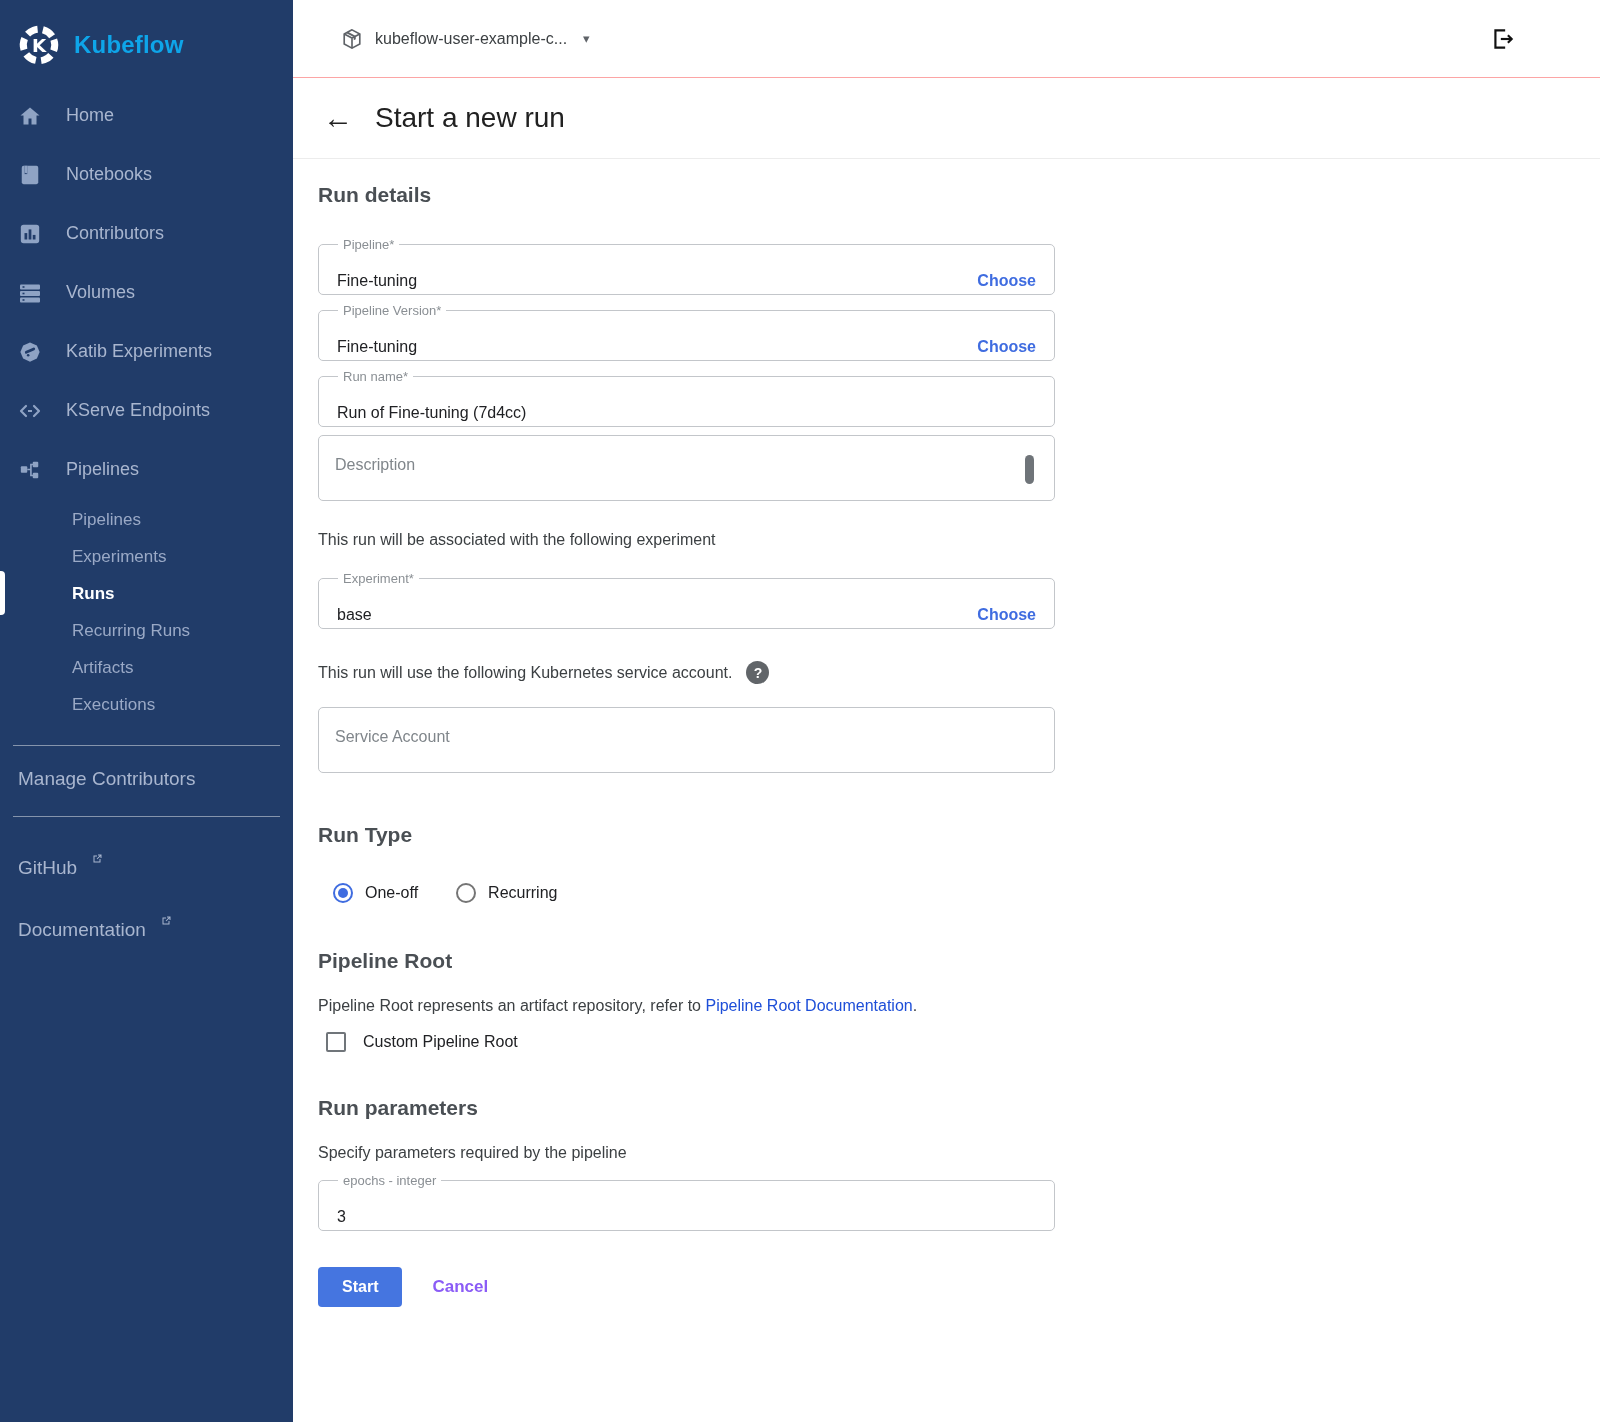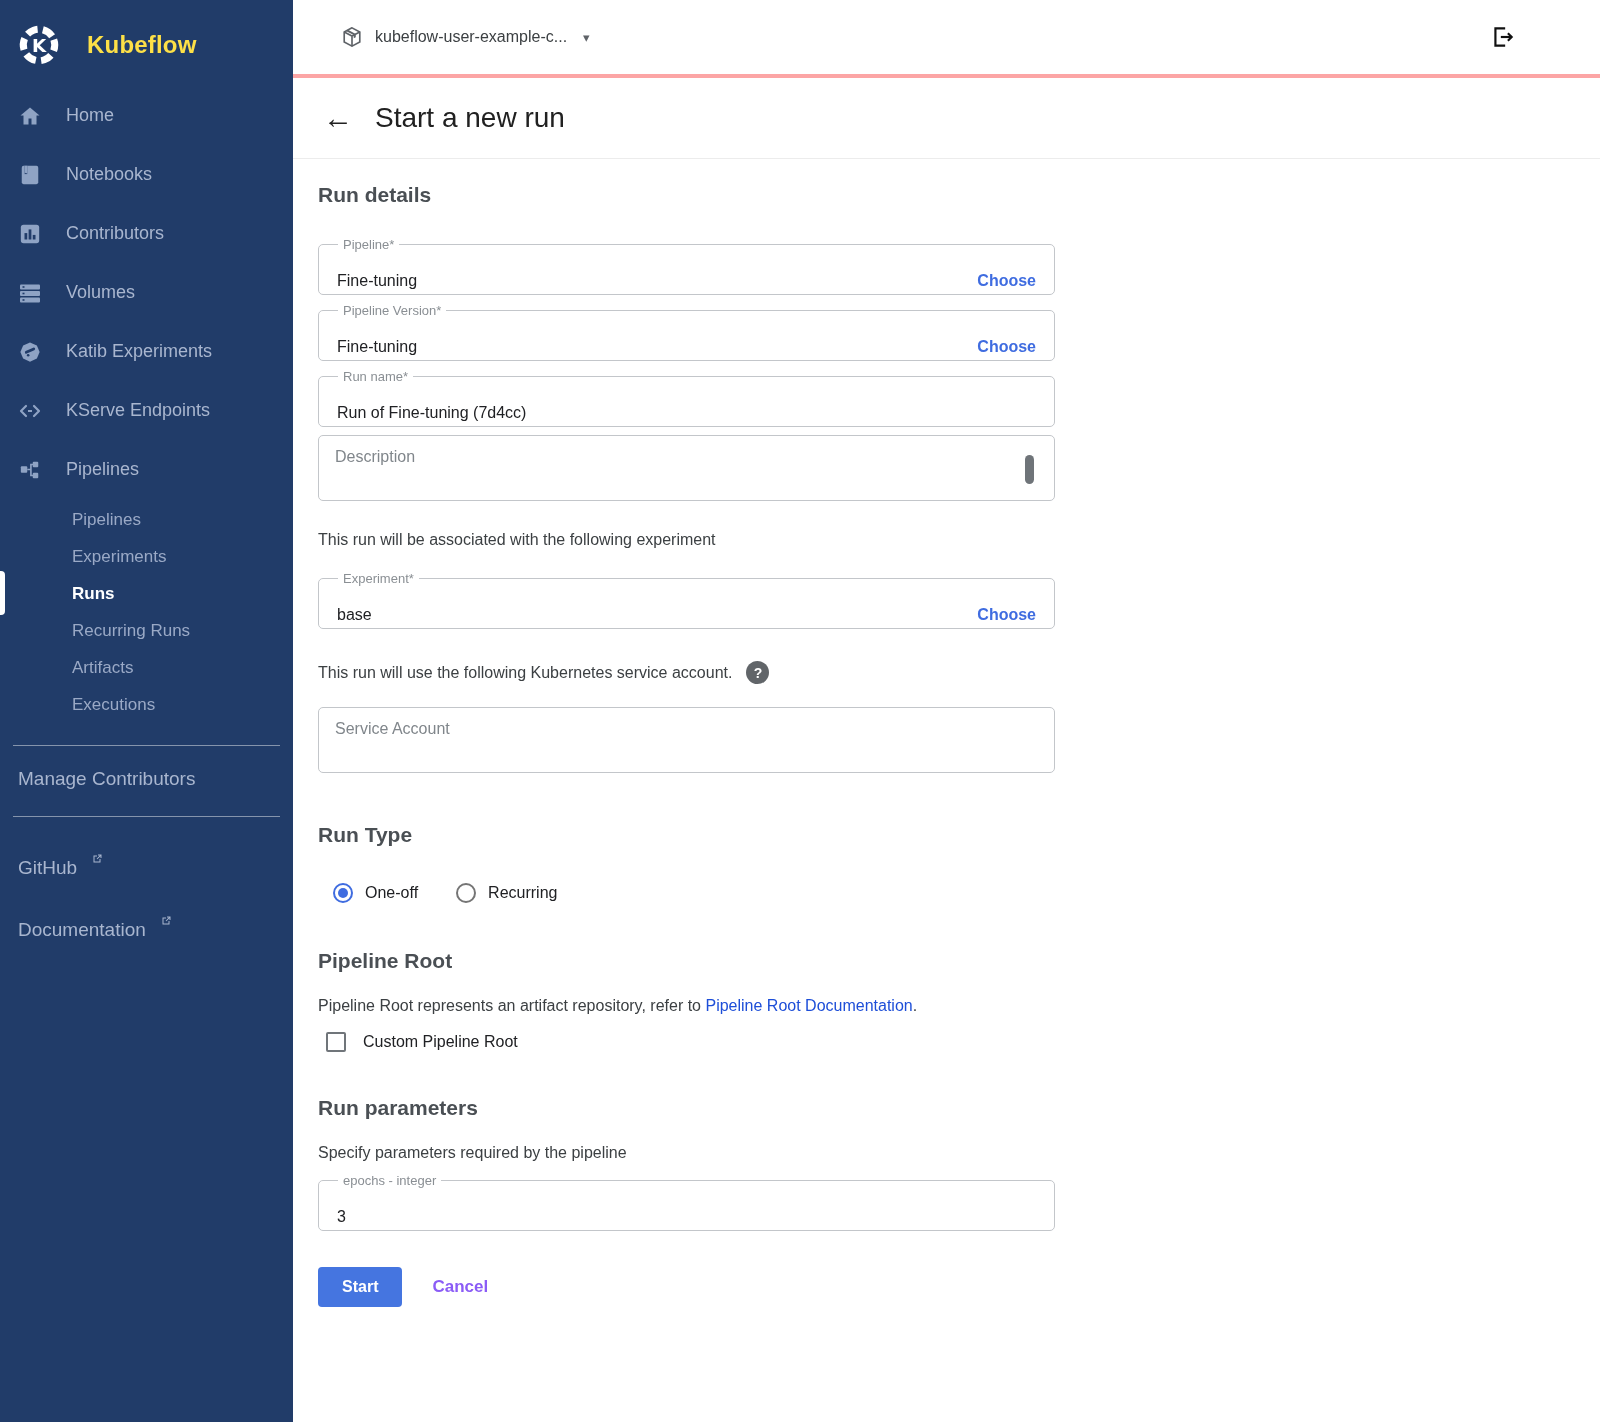--- a/index.html
+++ b/index.html
@@ -2,57 +2,57 @@
 <html><head>
 <meta charset="utf-8">
 <style>
   * { margin:0; padding:0; box-sizing:border-box; }
   html,body { width:1600px; height:1422px; font-family:"Liberation Sans","DejaVu Sans",sans-serif; background:#fff; overflow:hidden; }
   .app { display:flex; width:1600px; height:1422px; }
 
   
   .sidebar { width:293px; min-width:293px; height:100%; background:#213c69; color:#a9b6cf; position:relative; }
   .brand { display:flex; align-items:center; gap:14px; padding:18px 0 0 18px; height:72px; }
-  .brand-text { color:#fde047; font-size:24px; font-weight:bold; letter-spacing:0.2px;margin-left:13px; }
+  .brand-text { color:#0ea5e9; font-size:24px; font-weight:bold; letter-spacing:0.2px; }
   .nav { margin-top:14px; }
   .nav-item { display:flex; align-items:center; height:59px; padding-left:18px; gap:24px; font-size:18px; cursor:pointer; }
   .nav-item .ico { width:24px; height:24px; display:flex; align-items:center; justify-content:center; }
   .sub-nav { margin-top:2px; }
   .sub-item { position:relative; display:flex; align-items:center; height:37px; padding-left:72px; font-size:17px; color:#9aa9c6; cursor:pointer; }
   .sub-item.active { color:#fff; font-weight:bold; }
   .sub-item.active .active-bar { position:absolute; left:0; top:-4px; width:5px; height:44px; background:#fff; border-radius:0 4px 4px 0; }
   .side-divider { border:none; border-top:1px solid rgba(255,255,255,0.45); margin:22px 13px; }
   .manage { padding-left:18px; font-size:19px; color:#a9b6cf; cursor:pointer; }
   .side-link { padding-left:18px; font-size:19px; color:#a9b6cf; margin-top:40px; cursor:pointer; display:flex; align-items:flex-start; gap:14px; }
   .ext-ico { margin-top:-4px; }
 
   
   .main { flex:1; display:flex; flex-direction:column; background:#fff; }
-  .topbar { height:78px; display:flex; align-items:center; padding:0 0 0 48px; border-bottom:4px solid #fca5a5; background:#fff; }
+  .topbar { height:78px; display:flex; align-items:center; padding:0 0 0 48px; border-bottom:1px solid #fca5a5; background:#fff; }
   .ns-chip { display:flex; align-items:center; gap:12px; cursor:pointer; }
   .ns-text { font-size:16px; color:#3c4043; }
   .caret { font-size:13px; color:#5f6368; margin-left:4px; }
   .topbar-spacer { flex:1; }
   .logout-btn { margin-right:84px; cursor:pointer; display:flex; align-items:center; }
 
   .page-header { height:81px; display:flex; align-items:center; padding-left:30px; border-bottom:1px solid #ececec; background:#fff; }
   .back-arrow { font-size:30px; color:#212121; cursor:pointer; width:34px; }
   .page-title { font-size:28px; color:#212121; margin-left:18px; }
 
   .content { padding:24px 0 0 25px; width:762px; }
   .sec-heading { font-size:21px; font-weight:bold; color:#4a4f54; }
   .h-rundetails { margin-bottom:30px; }
 
   fieldset.ofield { width:737px; border:1px solid #c3c6ca; border-radius:5px; padding:0 12px; height:58px; background:#fff; margin-bottom:8px; }
   fieldset.ofield legend { font-size:13px; color:#8a8f94; padding:0 5px; margin-left:7px; }
   .frow { display:flex; align-items:flex-end; justify-content:space-between; height:38px; padding:0 6px; }
   .fvalue { font-size:16px; color:#202124; }
   .choose-link { font-size:16px; font-weight:bold; color:#3f6ce0; cursor:pointer; }
 
-  .plainbox { width:737px; height:66px; border:1px solid #c3c6ca; border-radius:5px; padding:12px 16px; position:relative; background:#fff; }
+  .plainbox { width:737px; height:66px; border:1px solid #c3c6ca; border-radius:5px; padding:20px 16px; position:relative; background:#fff; }
   .placeholder { font-size:16px; color:#80868b; }
   .desc-box { margin-top:8px; }
   .scroll-thumb { position:absolute; right:20px; top:19px; width:9px; height:29px; background:#6f7479; border-radius:5px; }
 
   .note-text { font-size:16px; color:#3c4043; }
   .note-exp { margin-top:30px; margin-bottom:22px; }
   .note-sa { margin-top:32px; margin-bottom:23px; display:flex; align-items:center; gap:14px; }
   .help-circle { width:23px; height:23px; border-radius:50%; background:#616569; color:#fff; font-size:14px; font-weight:bold; display:flex; align-items:center; justify-content:center; cursor:pointer; }
 
   .h-runtype { margin-top:50px; margin-bottom:36px; }

